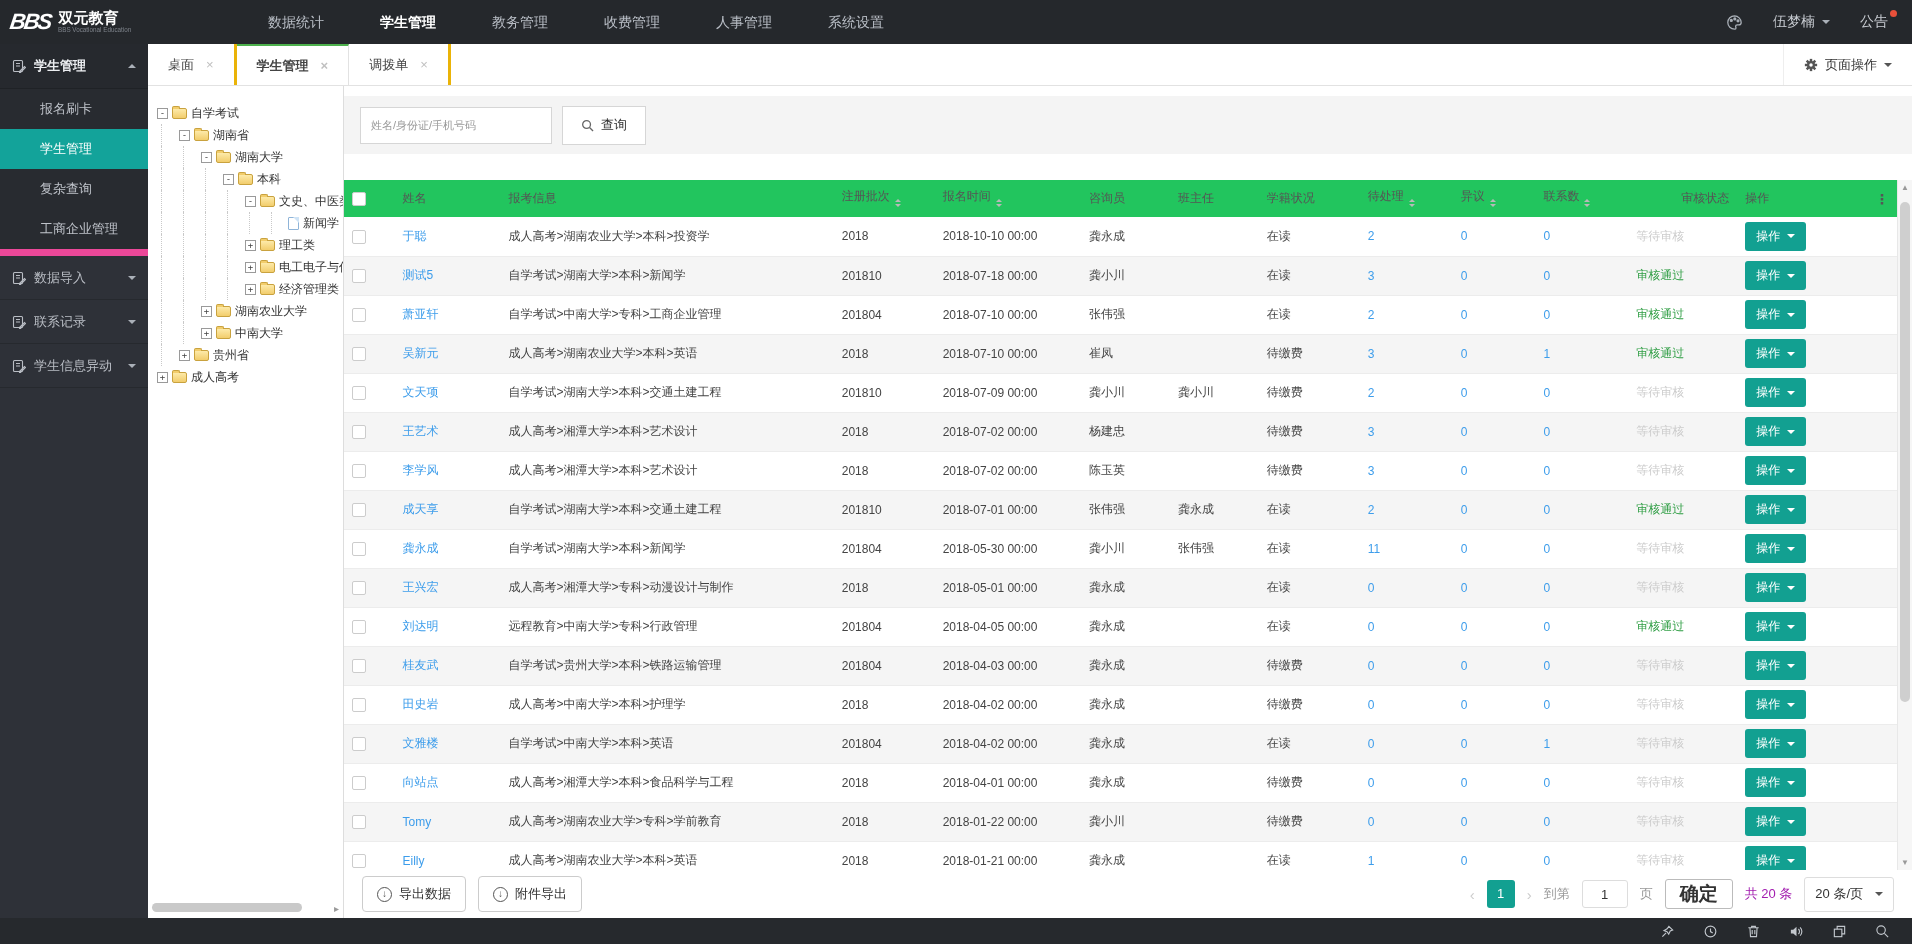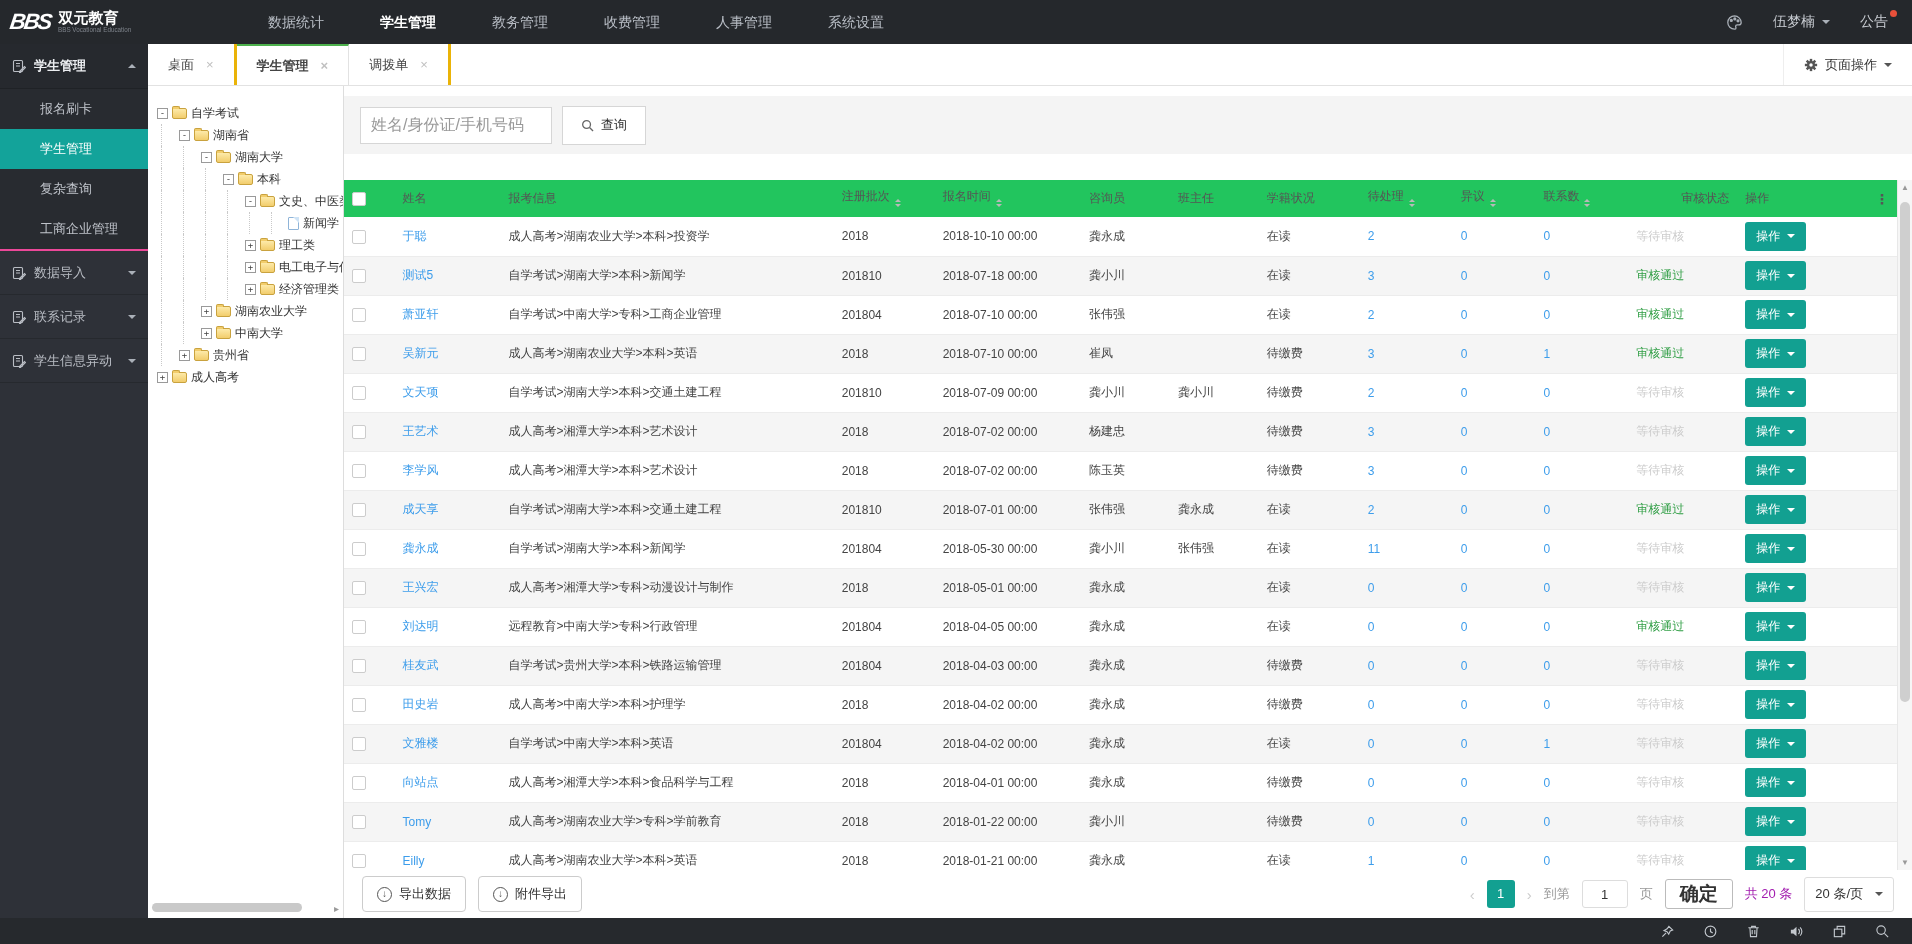--- a/index.html
+++ b/index.html
@@ -17,21 +17,21 @@
   .nav-right { margin-left:auto; display:flex; align-items:center; gap:30px; padding-right:24px; font-size:14px; }
   .nav-user { display:flex; align-items:center; gap:7px; }
   .caret-down { width:0; height:0; border:4px solid transparent; border-top-color:#aab0b8; margin-top:4px; }
   .notice { position:relative; }
   .notice-dot { position:absolute; right:-9px; top:-3px; width:7px; height:7px; border-radius:50%; background:#e8503a; }
   
   .app { display:flex; height:874px; }
   .sidebar { width:148px; flex:none; background:#2e3138; color:#b9bdc4; font-size:13px; }
   .sb-header { height:44px; display:flex; align-items:center; gap:8px; padding:0 12px; background:#26292e; color:#eceef1; font-weight:bold; }
   .sb-header .caret-up { width:0;height:0;border:4px solid transparent;border-bottom-color:#aab0b8;margin-left:auto;margin-bottom:4px; }
-  .sb-sub { background:#282b30; border-top:1px solid #1f2226; border-bottom:2px solid #ec4899; }
+  .sb-sub { background:#282b30; border-top:1px solid #1f2226; border-bottom:7px solid #ec4899; }
   .sb-item { height:40px; line-height:40px; padding-left:40px; cursor:pointer; color:#bfc3ca; }
   .sb-item.active { background:#13a39a; color:#fff; }
   .sb-group { height:44px; display:flex; align-items:center; gap:8px; padding:0 12px; border-bottom:1px solid #26292e; cursor:pointer; }
   .sb-group .caret-down { margin-left:auto; }
   .sb-icon { flex:none; display:inline-flex; }
   
   .right-col { flex:1; display:flex; flex-direction:column; min-width:0; }
   .tabbar { height:42px; background:#fff; border-bottom:1px solid #e2e2e2; display:flex; align-items:stretch; }
   .tab { display:flex; align-items:center; gap:12px; padding:0 20px; font-size:13px; color:#444; border-right:3px solid #eab308; cursor:pointer; }
   .tab.active { font-weight:bold; border-top:2px solid #4db14d; border-right:1px solid #e2e2e2; }
@@ -45,21 +45,21 @@
   .texp { flex:none; width:11px; height:11px; border:1px solid #9a9a9a; background:#fff; color:#444; font:9px/9px "DejaVu Sans Mono",monospace; text-align:center; margin:0 4px 0 1px; }
   .ticon-folder { flex:none; width:15px; height:11px; background:linear-gradient(#fdeaa9,#f2cd6c); border:1px solid #c9a23e; border-radius:1px 2px 2px 2px; position:relative; margin-right:4px; }
   .ticon-folder::before { content:''; position:absolute; top:-3px; left:-1px; width:6px; height:2px; background:#f2cd6c; border:1px solid #c9a23e; border-bottom:none; border-radius:2px 2px 0 0; }
   .ticon-file { flex:none; width:11px; height:13px; background:#fff; border:1px solid #8fb4d8; border-radius:1px; position:relative; margin-right:4px; }
   .ticon-file::before { content:''; position:absolute; right:-1px; top:-1px; border:3px solid #cfe3f5; border-left-color:transparent; border-bottom-color:transparent; }
   .tree-hscroll { position:absolute; bottom:6px; left:4px; width:150px; height:9px; background:#c9c9c9; border-radius:5px; }
   .tree-hscroll-arrow { position:absolute; bottom:4px; right:4px; color:#9a9a9a; font-size:10px; }
   
   .main { flex:1; min-width:0; background:#fff; display:flex; flex-direction:column; position:relative; }
   .search-band { margin-top:10px; height:58px; flex:none; background:#f4f4f4; display:flex; align-items:center; padding-left:16px; }
-  .search-input { width:192px; height:37px; border:1px solid #d6d6d6; background:#fff; padding:0 10px; font-size:16px; color:#333; }
+  .search-input { width:192px; height:37px; border:1px solid #d6d6d6; background:#fff; padding:0 10px; font-size:11px; color:#333; }
   .search-input::placeholder { color:#999; }
   .search-btn { height:39px; margin-left:10px; padding:0 18px; border:1px solid #d6d6d6; background:#fff; font-size:13px; color:#333; display:inline-flex; align-items:center; gap:7px; cursor:pointer; }
   .search-gap { height:26px; flex:none; }
   .table-wrap { height:690px; flex:none; overflow:hidden; position:relative; padding-right:15px; }
   table { width:100%; border-collapse:collapse; table-layout:fixed; font-size:12px; color:#444; }
   thead th { height:37px; background:#22c55e; font-weight:normal; color:#555; text-align:left; padding:0 8px; white-space:nowrap; }
   tbody td { height:39px; padding:0 8px; border-bottom:1px solid #ececec; background:#fff; white-space:nowrap; overflow:hidden; }
   tr.even td { background:#f5f5f5; }
   .link { color:#3d9deb; cursor:pointer; }
   .num { color:#3d9deb; cursor:pointer; }

